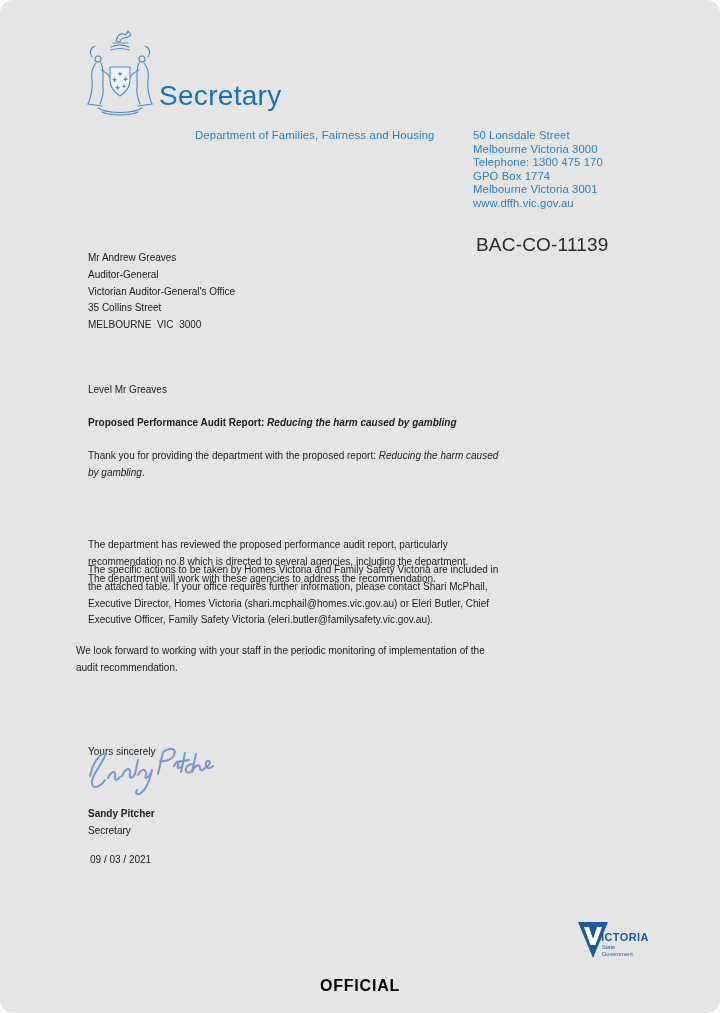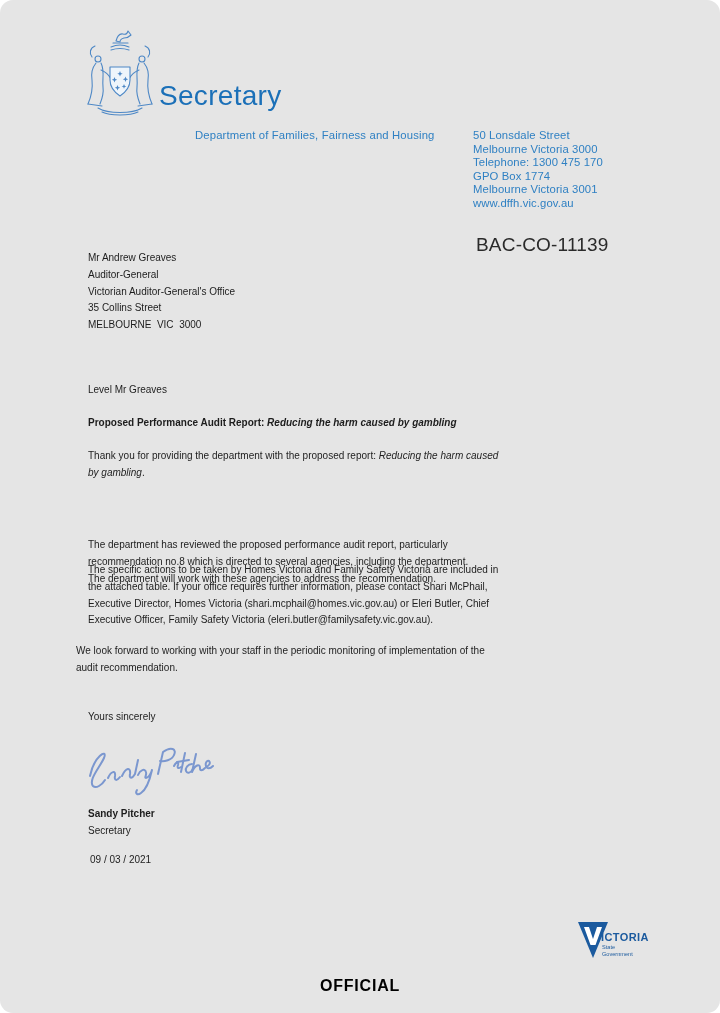--- a/index.html
+++ b/index.html
@@ -56,21 +56,21 @@
     line-height:16.6px;
     white-space:pre;
   }
   .body-text{font-size:10px;line-height:16.8px;}
   .salutation{left:88px;top:382px;}
   .subject-line{left:88px;top:415px;}
   .para-1{left:88px;top:448px;}
   .para-2{left:88px;top:497px;margin-top:40px;}
   .para-3{left:88px;top:562px;}
   .para-4{left:76px;top:643px;}
-  .closing{left:88px;top:709px;text-align:center;}
+  .closing{left:88px;top:744px;text-align:center;}
   .signature-img{left:80px;top:736px;}
   .sig-name{left:88px;top:806px;font-weight:bold;}
   .sig-role{left:88px;top:823px;}
   .sig-date{left:90px;top:852px;}
   .vic-logo{left:576px;top:920px;}
   .official-footer{
     left:0;right:0;top:977px;
     text-align:center;
     font-weight:bold;
     font-size:16px;

